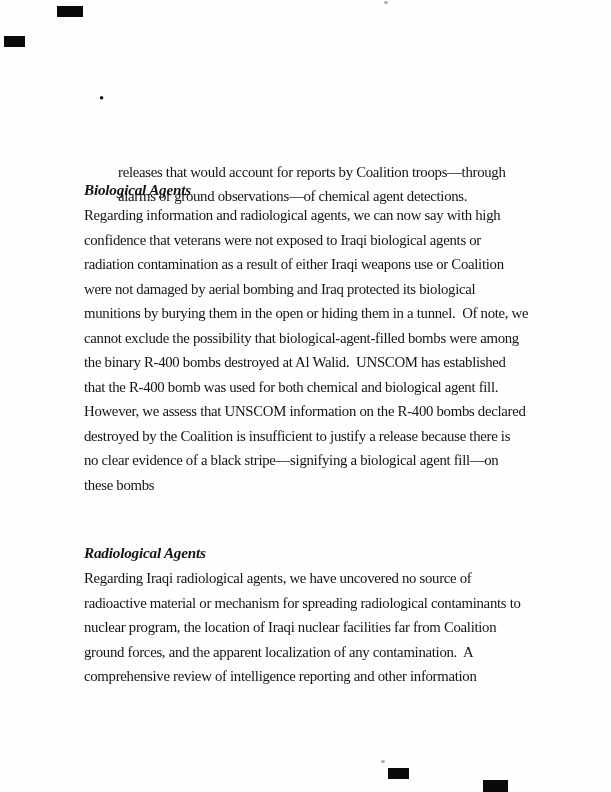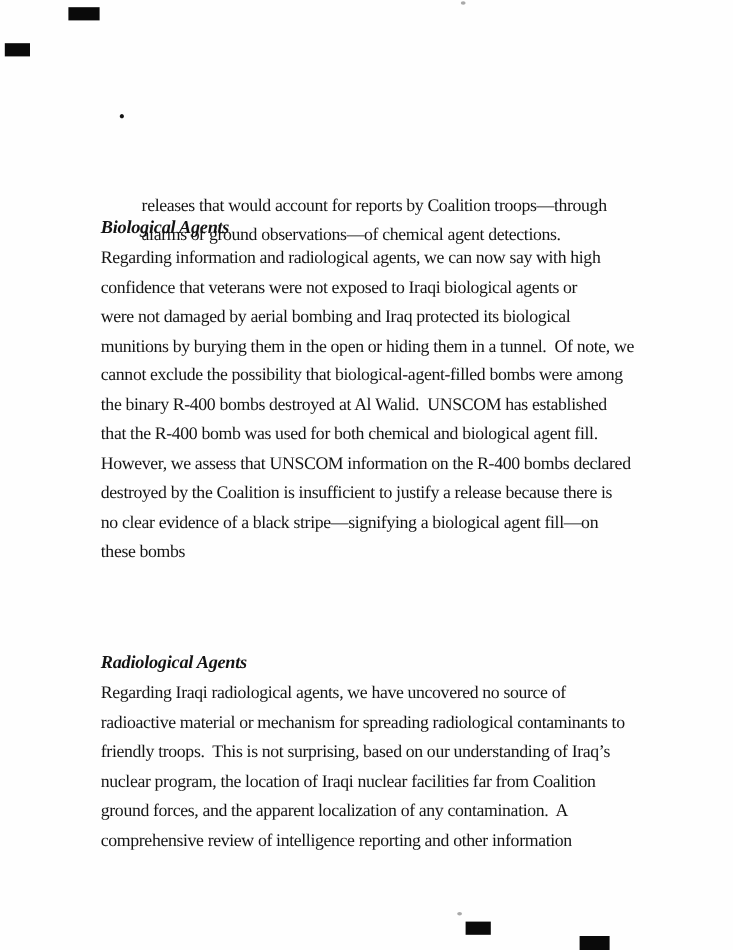--- a/index.html
+++ b/index.html
@@ -59,37 +59,37 @@
     <div class="line">alarms or ground observations—of chemical agent detections.</div>
   </div>
 
   <div class="block" style="left:84px; top:178px;">
     <div class="heading-line">Biological Agents</div>
   </div>
 
   <div class="block" style="left:84px; top:203px;">
     <div class="line">Regarding information and radiological agents, we can now say with high</div>
     <div class="line">confidence that veterans were not exposed to Iraqi biological agents or</div>
+    <div class="line">radiation contamination as a result of either Iraqi weapons use or Coalition</div>
     <div class="line">were not damaged by aerial bombing and Iraq protected its biological</div>
     <div class="line">munitions by burying them in the open or hiding them in a tunnel.  Of note, we</div>
     <div class="line">cannot exclude the possibility that biological-agent-filled bombs were among</div>
     <div class="line">the binary R-400 bombs destroyed at Al Walid.  UNSCOM has established</div>
     <div class="line">that the R-400 bomb was used for both chemical and biological agent fill.</div>
     <div class="line">However, we assess that UNSCOM information on the R-400 bombs declared</div>
     <div class="line">destroyed by the Coalition is insufficient to justify a release because there is</div>
     <div class="line">no clear evidence of a black stripe—signifying a biological agent fill—on</div>
     <div class="line">these bombs</div>
   </div>
 
   <div class="block" style="left:84px; top:541px;">
     <div class="heading-line">Radiological Agents</div>
   </div>
 
   <div class="block" style="left:84px; top:566px;">
     <div class="line">Regarding Iraqi radiological agents, we have uncovered no source of</div>
     <div class="line">radioactive material or mechanism for spreading radiological contaminants to</div>
-    <div class="line">friendly troops.  This is not surprising, based on our understanding of Iraq’s</div>
     <div class="line">nuclear program, the location of Iraqi nuclear facilities far from Coalition</div>
     <div class="line">ground forces, and the apparent localization of any contamination.  A</div>
     <div class="line">comprehensive review of intelligence reporting and other information</div>
   </div>
 
 </div>
 
 </body></html>

